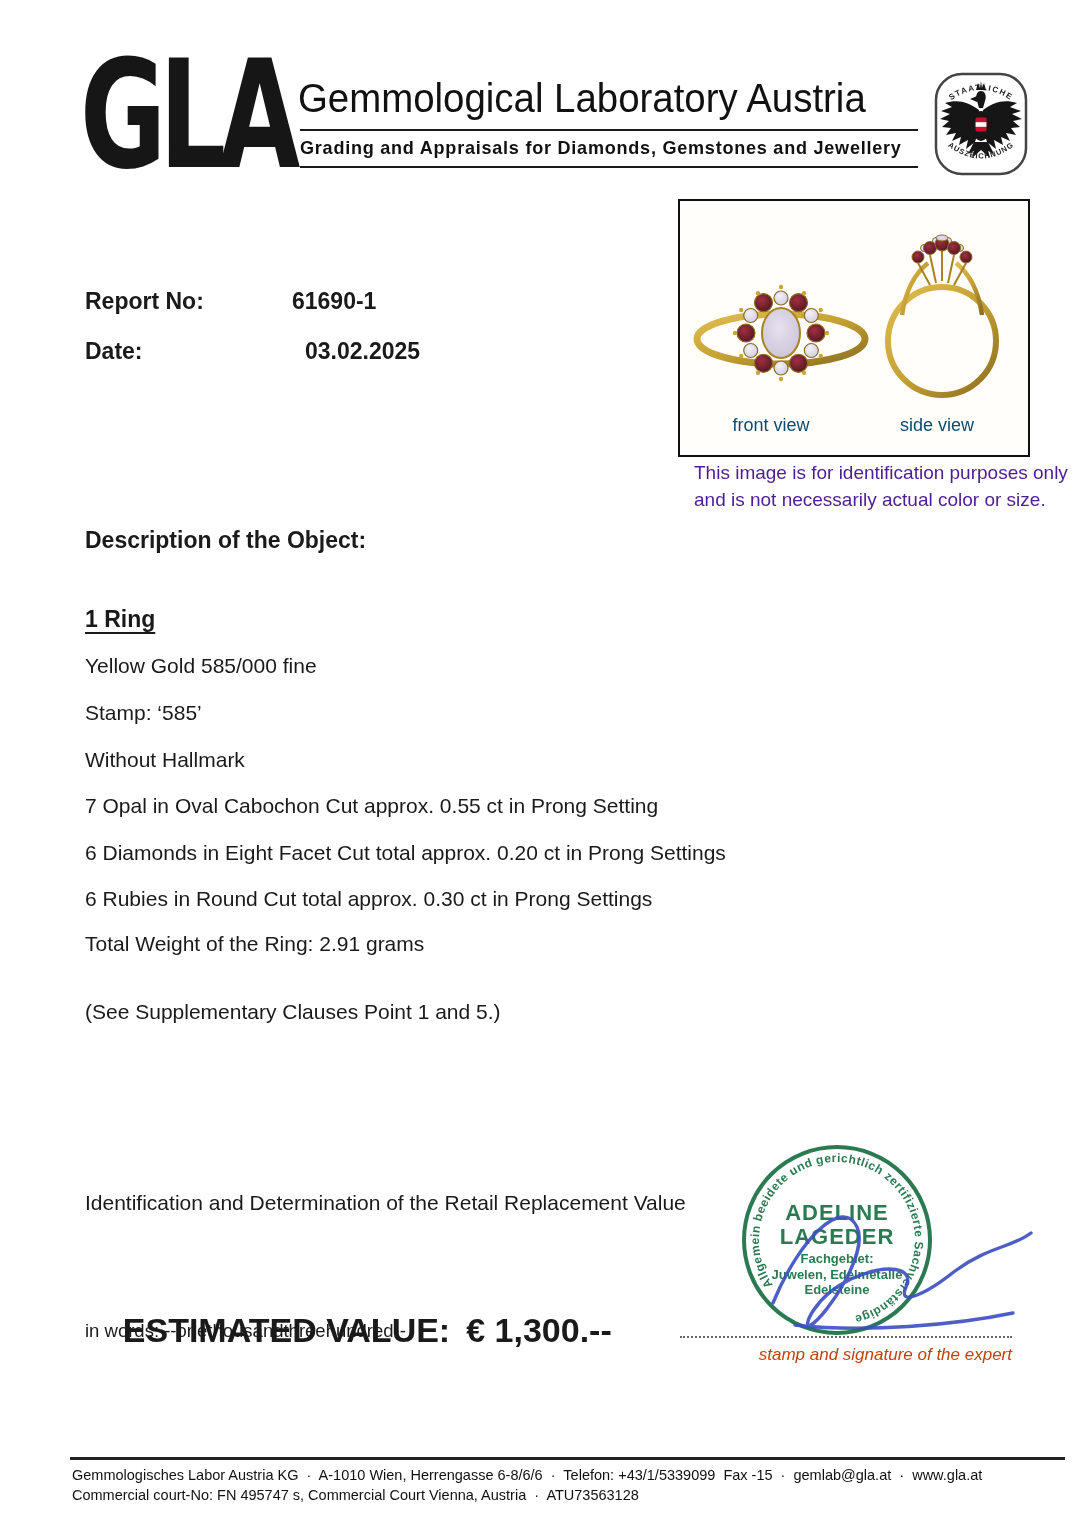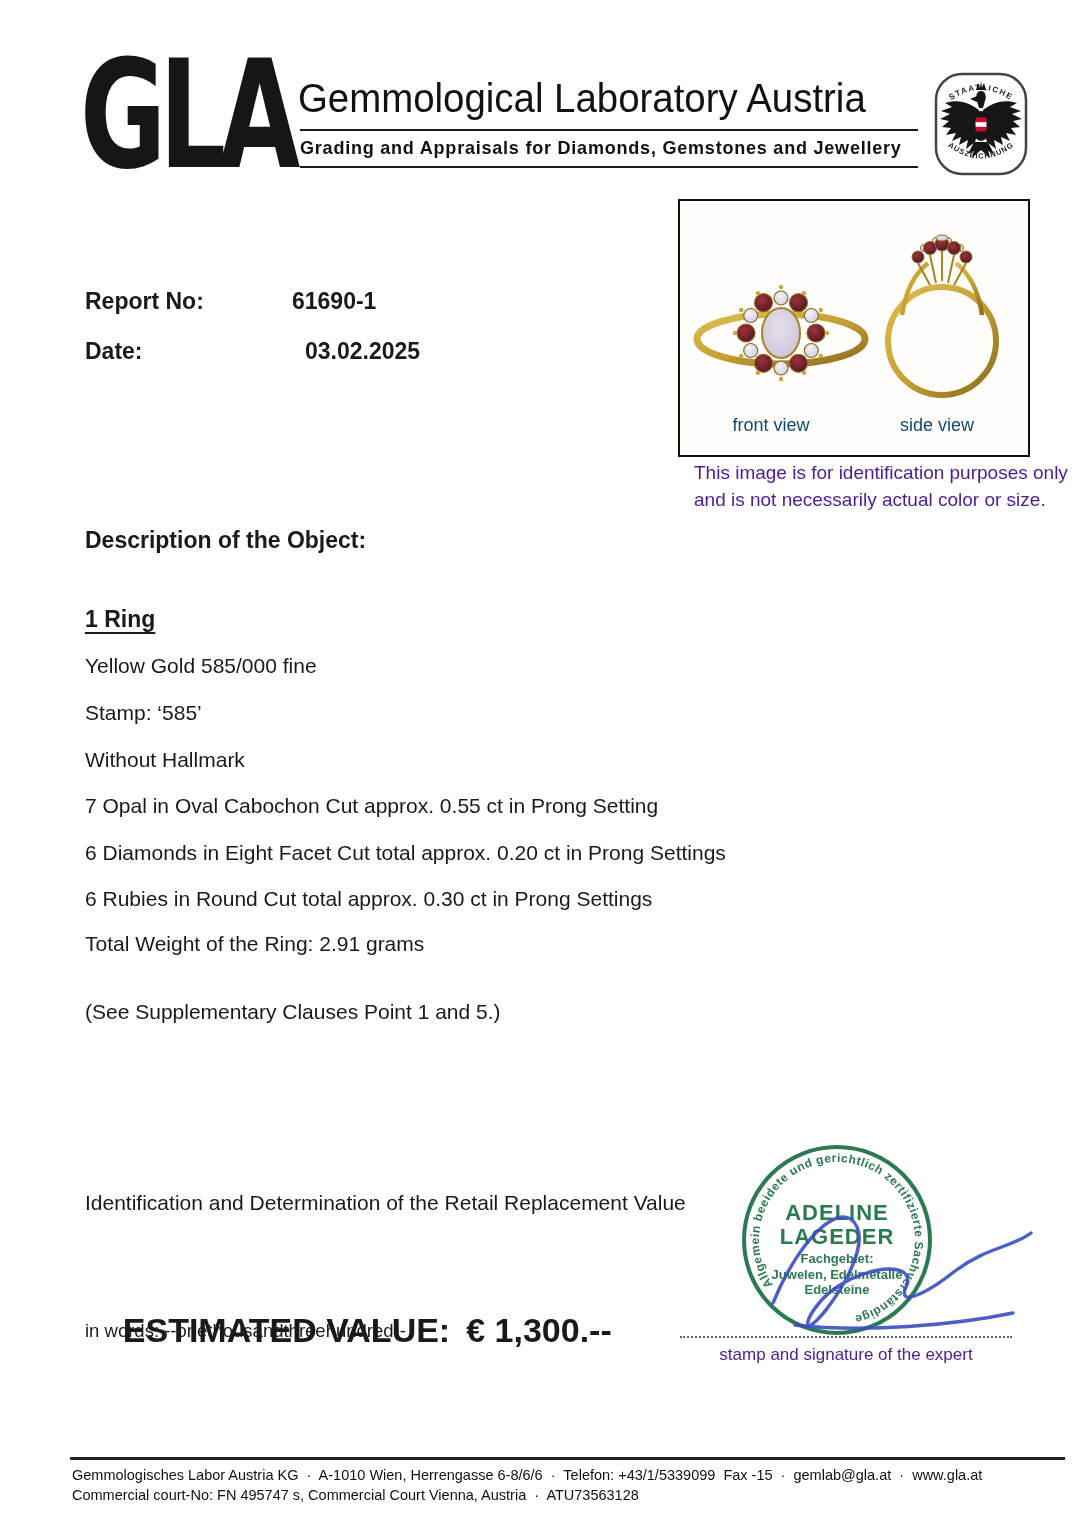--- a/index.html
+++ b/index.html
@@ -48,21 +48,21 @@
     text-decoration-thickness:2px; text-underline-offset:5px;
   }
 
   
   .est-line{left:85px; top:1272px; font-size:34px; font-weight:bold; white-space:pre;}
   .est-amount{margin-left:16px;}
   .in-words{left:85px; top:1320px; font-size:18.5px;}
 
   
   .dotted-line{left:680px; top:1336px; width:332px; border-top:2px dotted #666; height:0;}
-  .stamp-caption{left:680px; top:1345px; width:332px; text-align:center; font-size:17px; color:#4c1d95;}
+  .stamp-caption{left:680px; top:1345px; width:332px; text-align:right; font-size:17px; color:#c2410c;font-style:italic;}
 
   
   .footer-rule{left:70px; top:1457px; width:995px; border-top:3px solid #222; height:0;}
   .footer-line{font-size:14.5px; color:#111; white-space:pre; line-height:1.3;}
 </style>
 </head>
 <body>
 
 <div class="page">
 

